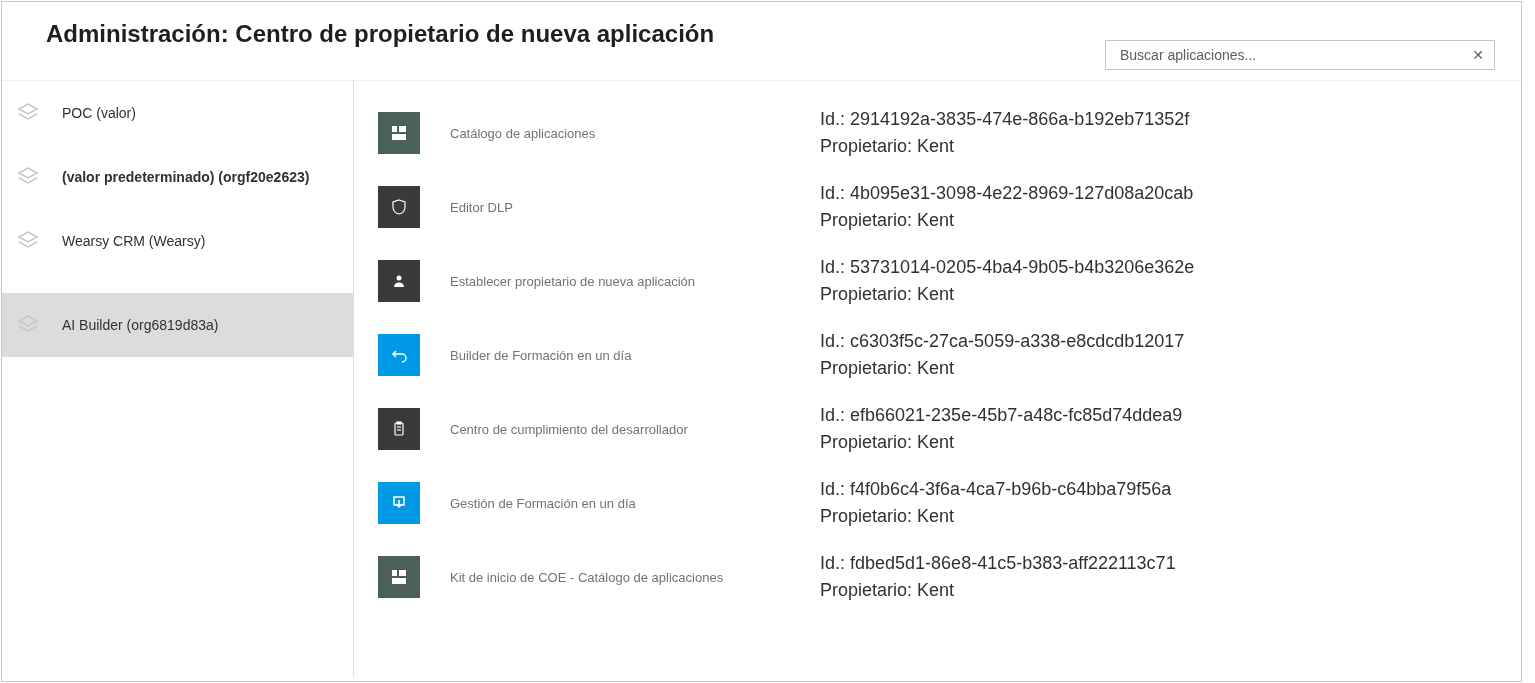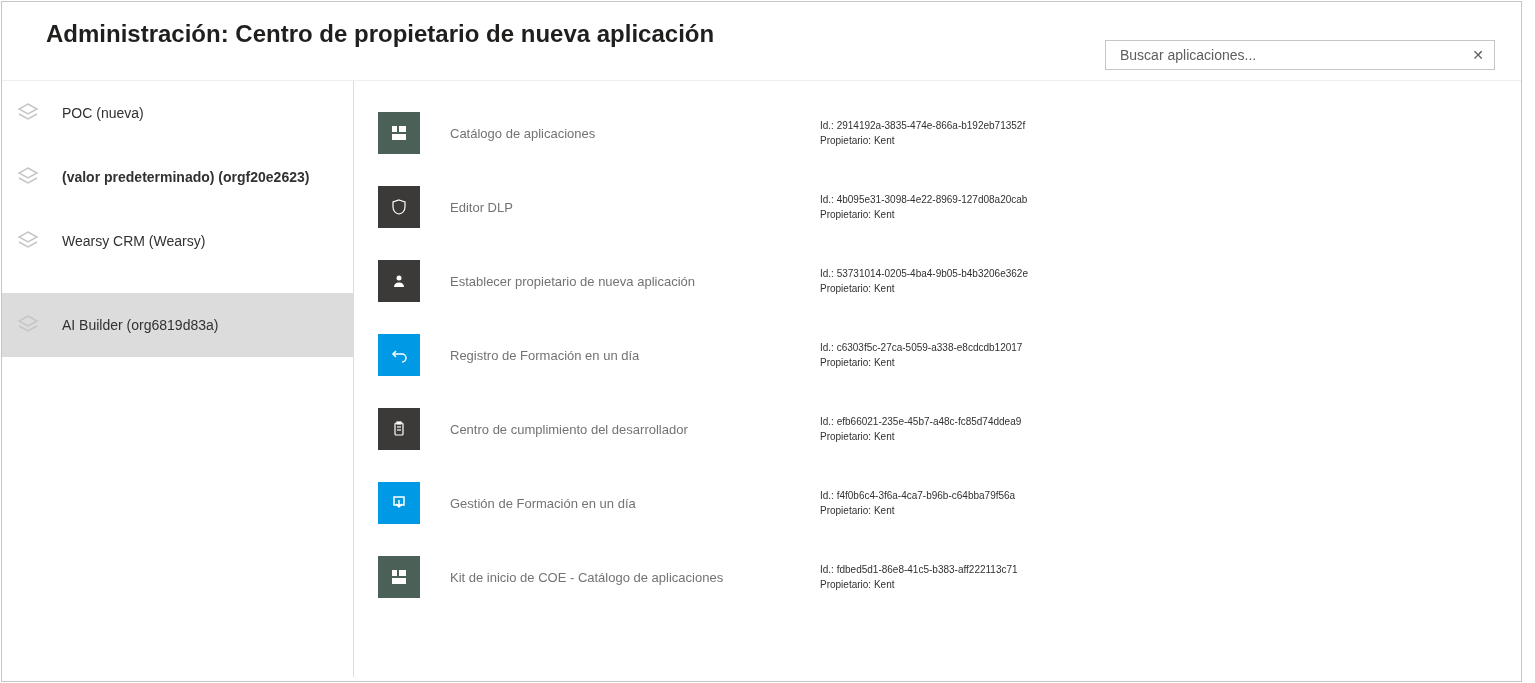--- a/index.html
+++ b/index.html
@@ -112,21 +112,21 @@
   .tile-dark  { background: #3b3a39; }
   .tile-blue  { background: #0099e6; }
   .app-name {
     flex: 0 0 400px;
     padding-left: 30px;
     font-size: 13px;
     color: #737373;
   }
   .app-meta {
     flex: 1;
-    font-size: 10px;
+    font-size: 18px;
     color: #323130;
     line-height: 1.5;
   }
   .app-meta .line { white-space: nowrap; }
   svg { display: block; }
 </style>
 </head>
 <body>
 
 <div class="outer">
@@ -141,21 +141,21 @@
   <div class="body">
     <div class="sidebar">
 
       <div class="sidebar-item">
         <span class="env-icon">
           <svg viewBox="0 0 24 24" width="24" height="24" fill="none" stroke="currentColor" stroke-width="1.5">
             <path d="M12 3 L21 8 L12 13 L3 8 Z"></path>
             <path d="M3 13 L12 18 L21 13"></path>
           </svg>
         </span>
-        <span class="label">POC (nueva)</span>
+        <span class="label">POC (valor)</span>
       </div>
 
       <div class="sidebar-item bold">
         <span class="env-icon">
           <svg viewBox="0 0 24 24" width="24" height="24" fill="none" stroke="currentColor" stroke-width="1.5">
             <path d="M12 3 L21 8 L12 13 L3 8 Z"></path>
             <path d="M3 13 L12 18 L21 13"></path>
           </svg>
         </span>
         <span class="label">(valor predeterminado) (orgf20e2623)</span>
@@ -227,21 +227,21 @@
         </div>
       </div>
 
       <div class="app-row">
         <div class="app-tile tile-blue">
           <svg width="18" height="18" viewBox="0 0 18 18" fill="none" stroke="currentColor" stroke-width="1.5">
               <path d="M6 5 L3 8 L6 11"></path>
               <path d="M3 8 H12 A4 4 0 0 1 12 16"></path>
             </svg>
         </div>
-        <div class="app-name">Registro de Formación en un día</div>
+        <div class="app-name">Builder de Formación en un día</div>
         <div class="app-meta">
           <div class="line"><span>Id.:</span> <span>c6303f5c-27ca-5059-a338-e8cdcdb12017</span></div>
           <div class="line"><span>Propietario:</span> <span>Kent</span></div>
         </div>
       </div>
 
       <div class="app-row">
         <div class="app-tile tile-dark">
           <svg width="18" height="18" viewBox="0 0 18 18" fill="none" stroke="currentColor" stroke-width="1.2">
               <rect x="5" y="3" width="8" height="12" rx="1"></rect>

